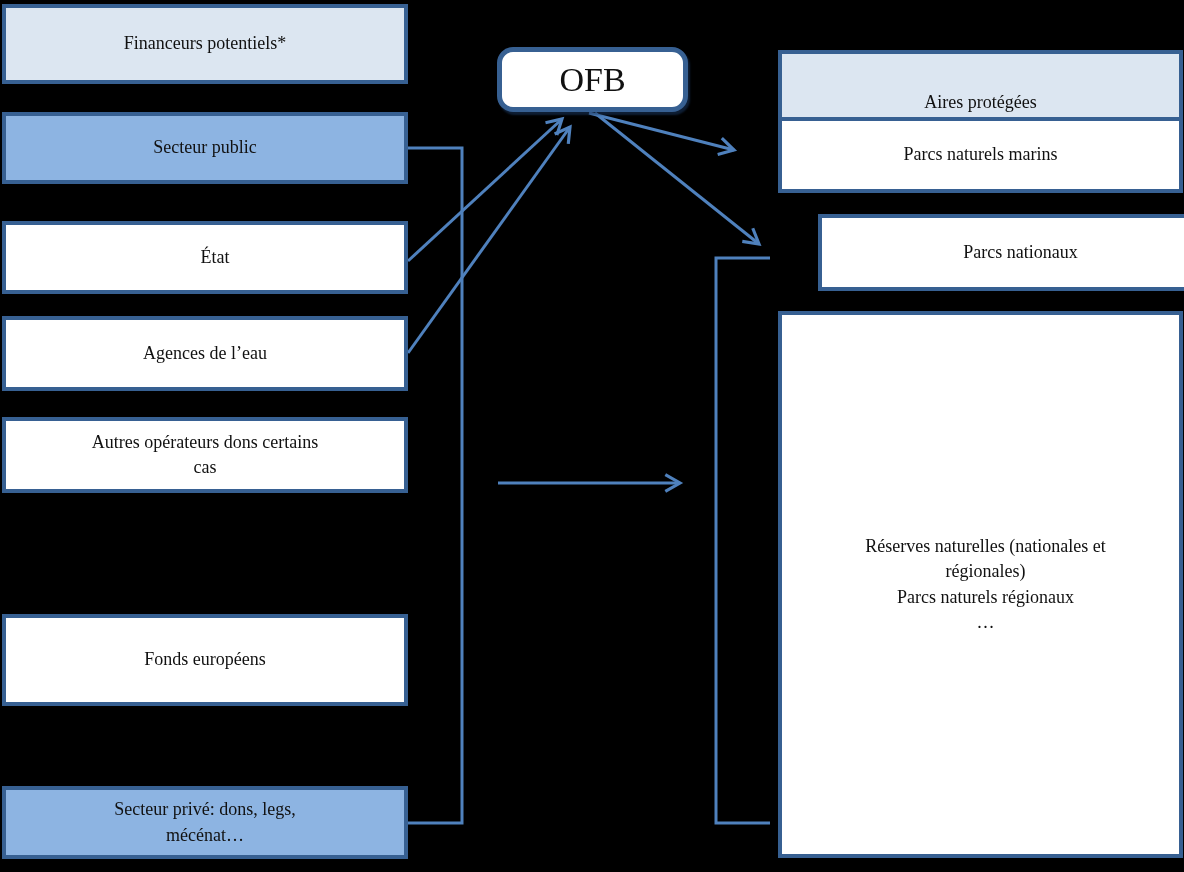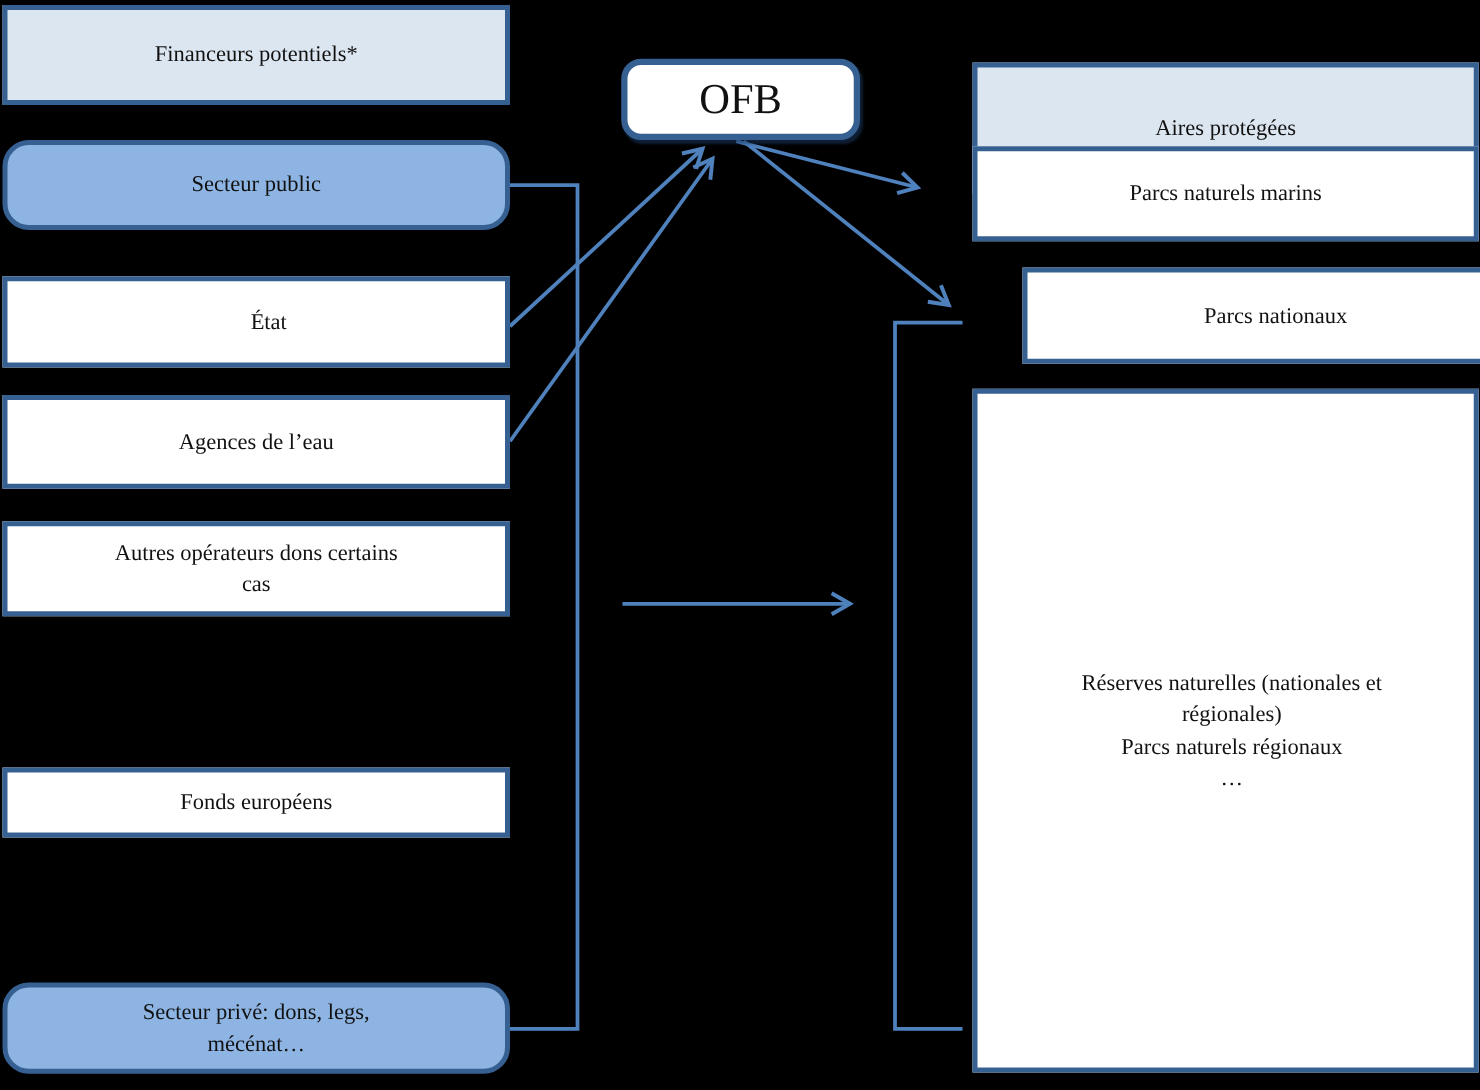--- a/index.html
+++ b/index.html
@@ -12,21 +12,21 @@
   .bx {
     position:absolute; box-sizing:border-box;
     border:4px solid var(--box-border,#376092);
     background:var(--box-fill,#fff);
     color:var(--text,#111);
     display:flex; align-items:center; justify-content:center;
     text-align:center; font-size:18px; line-height:1.4;
     white-space:pre-line; padding:0 8px; z-index:2;
   }
   .hdr    { background:var(--header-fill,#DCE6F1); }
-  .sector { background:var(--sector-fill,#8DB4E2);border-radius:21px; }
+  .sector { background:var(--sector-fill,#8DB4E2); }
   .ofb {
     border-width:5px; border-radius:16px; font-size:34px;
     box-shadow:2px 3px 2px rgba(25,55,95,.55);
   }
   
   .l { left:2px;  width:406px; }
   
   .r { left:778px; width:405px; }
   #svg-overlay { position:absolute; left:0; top:0; z-index:1; }
   .connector { stroke:var(--connector,#4F81BD); stroke-width:3; fill:none; }
@@ -64,21 +64,21 @@
   <div class="bx l sector" style="top:112px;height:72px;">Secteur public</div>
 
   <div class="bx l" style="top:221px;height:73px;padding-left:28px;">État</div>
 
   <div class="bx l" style="top:316px;height:75px;">Agences de l’eau</div>
 
   <div class="bx l" style="top:417px;height:76px;">Autres opérateurs dons certains
 cas</div>
 
 
-  <div class="bx l" style="top:614px;height:56px;">Fonds européens</div>
+  <div class="bx l" style="top:614px;height:92px;">Fonds européens</div>
 
   <div class="bx l sector" style="top:786px;height:73px;">Secteur privé:  dons, legs,
 mécénat…</div>
 
   <div class="bx ofb" style="left:497px;top:47px;width:191px;height:65px;">OFB</div>
 
   <div class="bx r hdr" style="top:3px;height:105px;margin-top:47px;">Aires protégées</div>
 
   <div class="bx r" style="top:117px;height:76px;">Parcs naturels marins</div>
 

